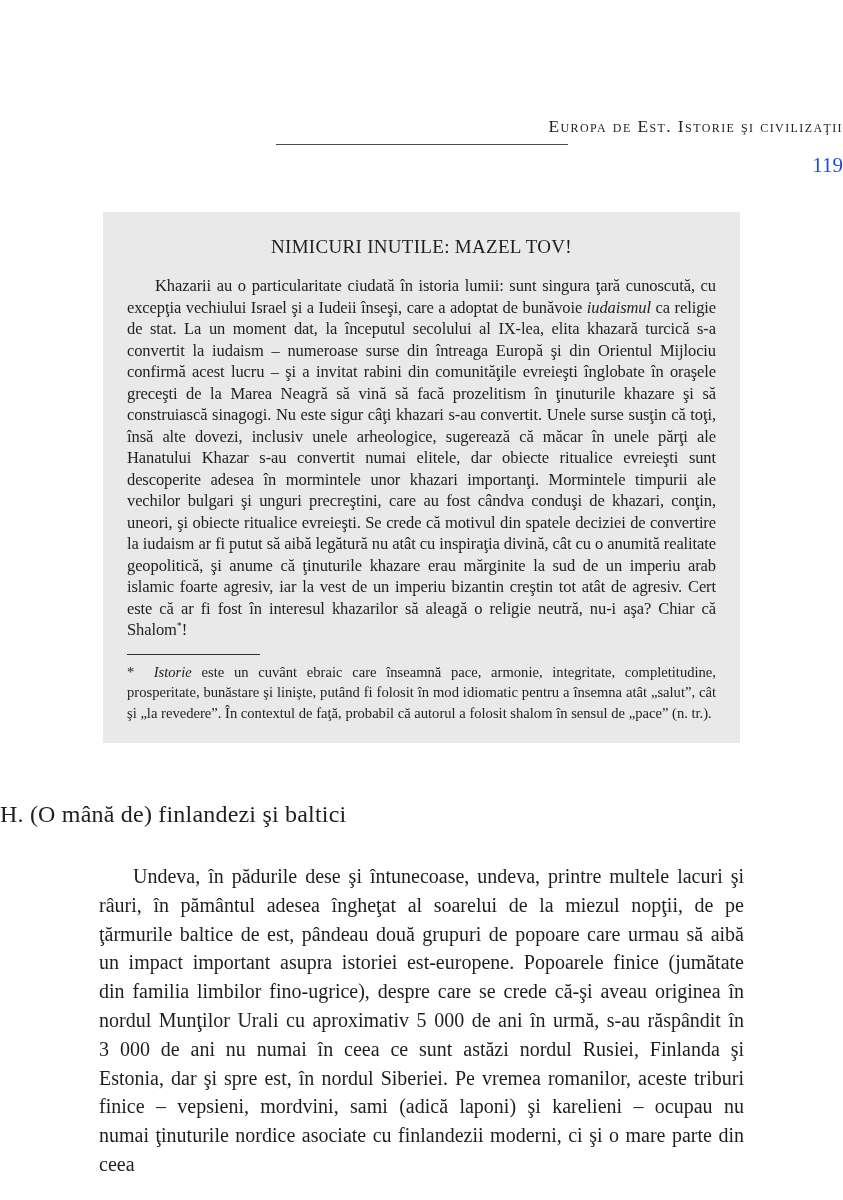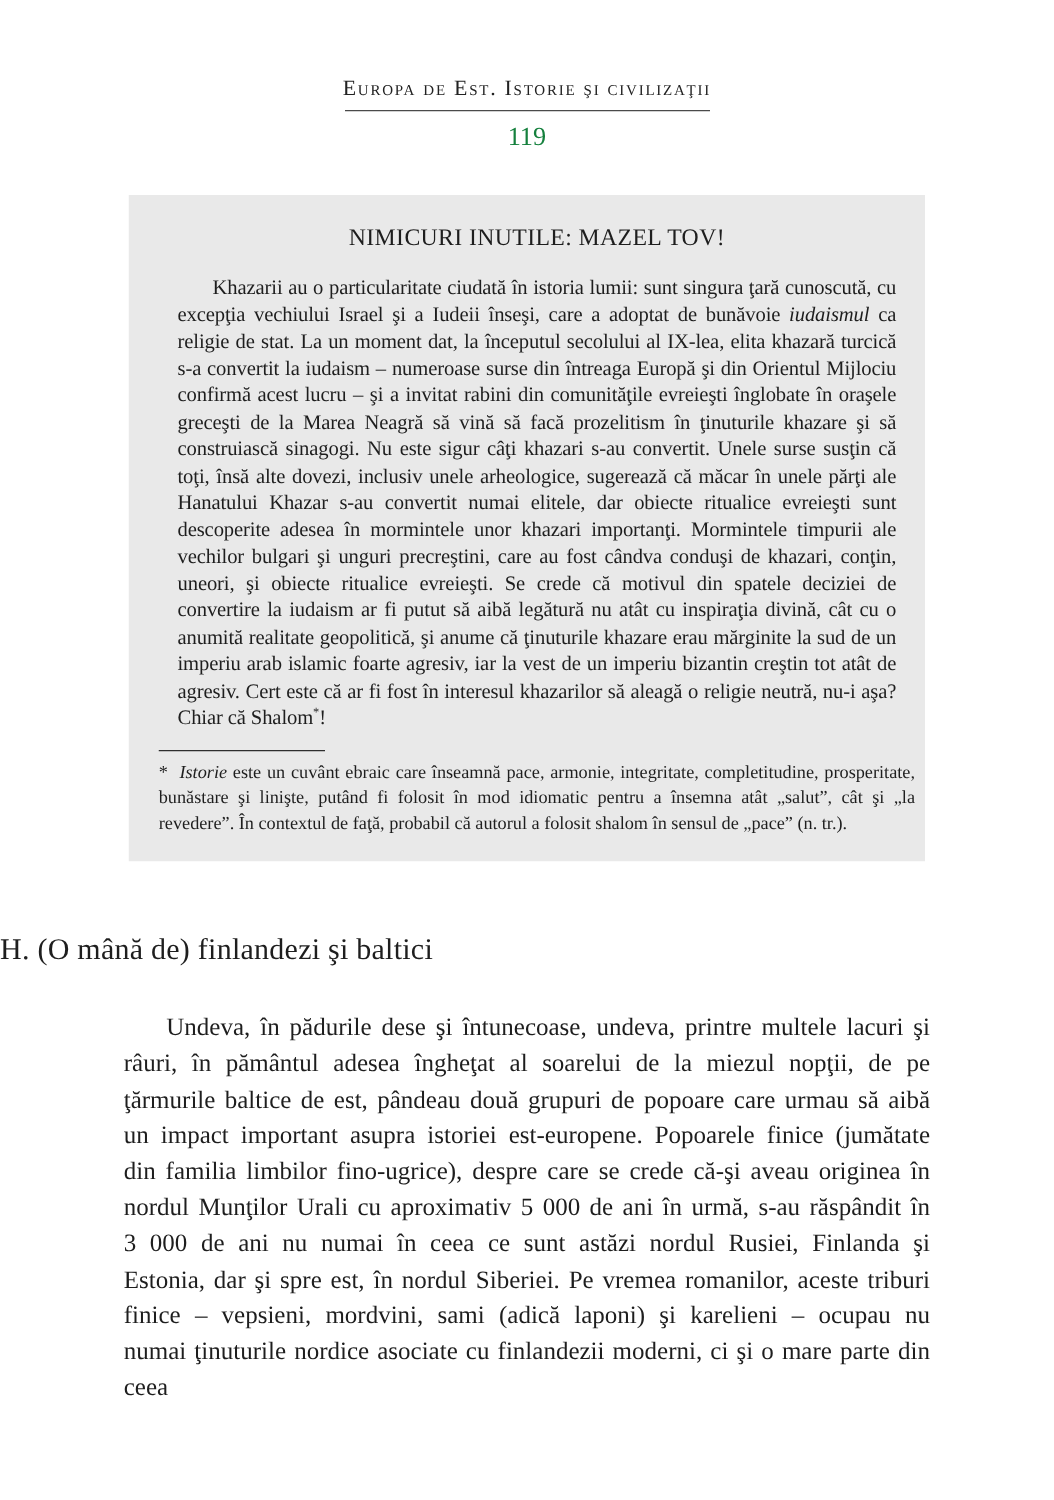--- a/index.html
+++ b/index.html
@@ -15,55 +15,55 @@
     overflow: hidden;
   }
   .page {
     position: relative;
     width: 843px;
     height: 1200px;
     box-sizing: border-box;
   }
   
   .page-header {
-    padding-top: 60px;
-    text-align: center;
+    padding-top: 116px;
+    text-align: right;
   }
   .running-header {
     font-variant: small-caps;
     font-size: 17.5px;
     letter-spacing: 1.4px;
     color: #222222;
   }
   .header-rule {
     width: 292px;
     height: 0;
     border-top: 1px solid #4a4a4a;
     margin: 7px auto 8px auto;
   }
   .page-number {
     font-size: 21px;
-    color: #15803d;
+    color: #1d4ed8;
   }
   
   .infobox {
     width: 637px;
     margin: 34px auto 0 auto;
     box-sizing: border-box;
-    padding: 24px 8px 20px 24px;
+    padding: 24px 24px 20px 24px;
   }
   .infobox-title {
     margin: 0 0 17px 0;
     text-align: center;
     font-size: 19px;
     font-weight: normal;
     letter-spacing: 0.3px;
   }
   .infobox-paragraph {
-    margin: 15px;
+    margin: 0;
     font-size: 16.5px;
     line-height: 21.5px;
     letter-spacing: -0.1px;
     text-align: justify;
     text-indent: 28px;
   }
   .infobox-paragraph sup {
     font-size: 10px;
     line-height: 0;
   }

